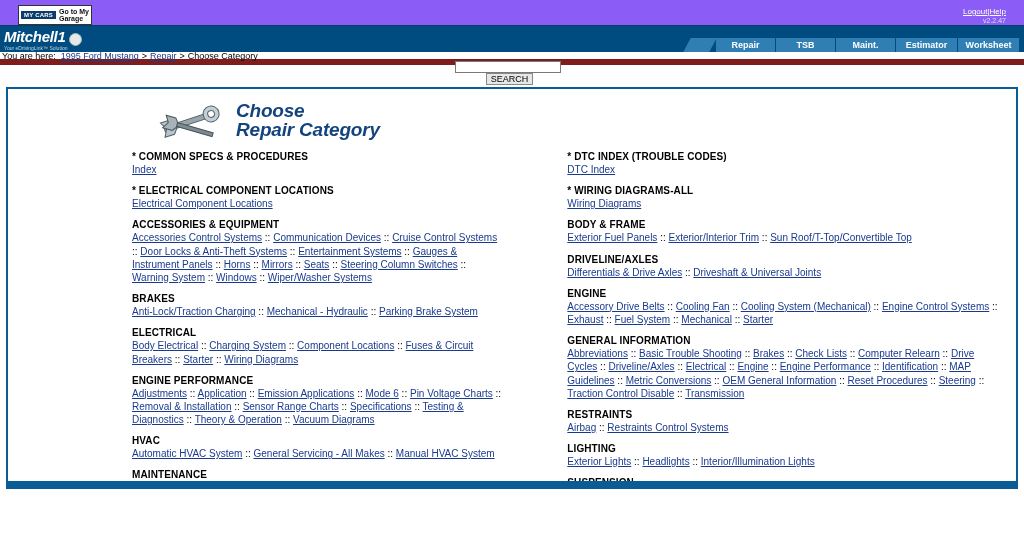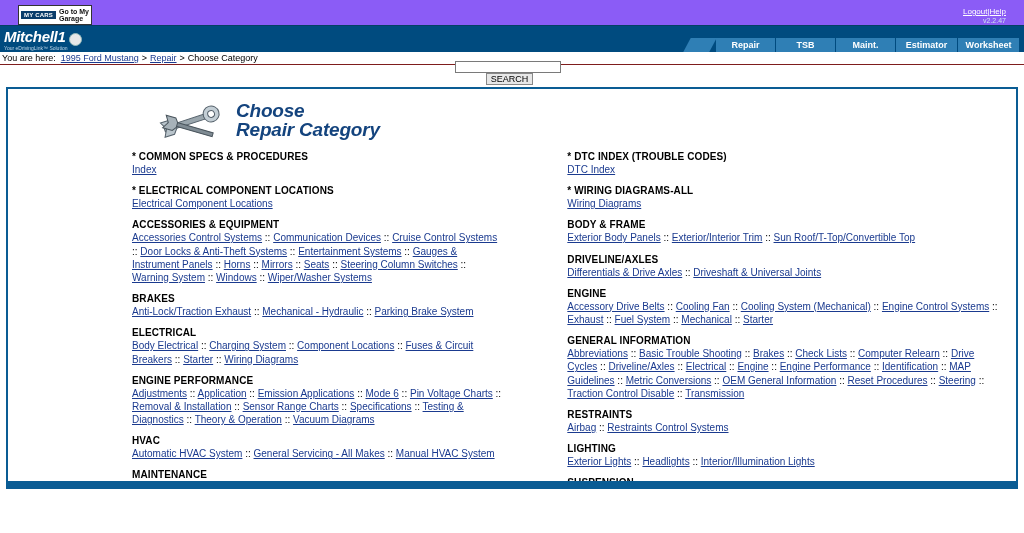--- a/index.html
+++ b/index.html
@@ -118,21 +118,21 @@
 
   
   .crumbbar {
     height: 13px;
     background: #ffffff;
     font-size: 9px;
     color: #000;
     display: flex;
     align-items: center;
     padding-left: 2px;
-    border-bottom: 1px solid #7f1d1d;
+    border-bottom: 6px solid #7f1d1d;
   }
   .crumbbar a { color: #1a3a8f; }
   .crumbbar .sep { margin: 0 3px; }
 
   
   .searchrow {
     height: 20px;
     display: flex;
     justify-content: flex-end;
     align-items: center;
@@ -300,21 +300,21 @@
         <div class="cat">
           <div class="cat-title">* ELECTRICAL COMPONENT LOCATIONS</div>
           <div class="cat-links"><a href="#">Electrical Component Locations</a></div>
         </div>
         <div class="cat">
           <div class="cat-title">ACCESSORIES &amp; EQUIPMENT</div>
           <div class="cat-links"><a href="#">Accessories Control Systems</a><span class="dd"> :: </span><a href="#">Communication Devices</a><span class="dd"> :: </span><a href="#">Cruise Control Systems</a><span class="dd"> :: </span><a href="#">Door Locks &amp; Anti-Theft Systems</a><span class="dd"> :: </span><a href="#">Entertainment Systems</a><span class="dd"> :: </span><a href="#">Gauges &amp; Instrument Panels</a><span class="dd"> :: </span><a href="#">Horns</a><span class="dd"> :: </span><a href="#">Mirrors</a><span class="dd"> :: </span><a href="#">Seats</a><span class="dd"> :: </span><a href="#">Steering Column Switches</a><span class="dd"> :: </span><a href="#">Warning System</a><span class="dd"> :: </span><a href="#">Windows</a><span class="dd"> :: </span><a href="#">Wiper/Washer Systems</a></div>
         </div>
         <div class="cat">
           <div class="cat-title">BRAKES</div>
-          <div class="cat-links"><a href="#">Anti-Lock/Traction Exhaust</a><span class="dd"> :: </span><a href="#">Mechanical - Hydraulic</a><span class="dd"> :: </span><a href="#">Parking Brake System</a></div>
+          <div class="cat-links"><a href="#">Anti-Lock/Traction Charging</a><span class="dd"> :: </span><a href="#">Mechanical - Hydraulic</a><span class="dd"> :: </span><a href="#">Parking Brake System</a></div>
         </div>
         <div class="cat">
           <div class="cat-title">ELECTRICAL</div>
           <div class="cat-links"><a href="#">Body Electrical</a><span class="dd"> :: </span><a href="#">Charging System</a><span class="dd"> :: </span><a href="#">Component Locations</a><span class="dd"> :: </span><a href="#">Fuses &amp; Circuit Breakers</a><span class="dd"> :: </span><a href="#">Starter</a><span class="dd"> :: </span><a href="#">Wiring Diagrams</a></div>
         </div>
         <div class="cat">
           <div class="cat-title">ENGINE PERFORMANCE</div>
           <div class="cat-links"><a href="#">Adjustments</a><span class="dd"> :: </span><a href="#">Application</a><span class="dd"> :: </span><a href="#">Emission Applications</a><span class="dd"> :: </span><a href="#">Mode 6</a><span class="dd"> :: </span><a href="#">Pin Voltage Charts</a><span class="dd"> :: </span><a href="#">Removal &amp; Installation</a><span class="dd"> :: </span><a href="#">Sensor Range Charts</a><span class="dd"> :: </span><a href="#">Specifications</a><span class="dd"> :: </span><a href="#">Testing &amp; Diagnostics</a><span class="dd"> :: </span><a href="#">Theory &amp; Operation</a><span class="dd"> :: </span><a href="#">Vacuum Diagrams</a></div>
         </div>
         <div class="cat">
@@ -330,21 +330,21 @@
         <div class="cat">
           <div class="cat-title">* DTC INDEX (TROUBLE CODES)</div>
           <div class="cat-links"><a href="#">DTC Index</a></div>
         </div>
         <div class="cat">
           <div class="cat-title">* WIRING DIAGRAMS-ALL</div>
           <div class="cat-links"><a href="#">Wiring Diagrams</a></div>
         </div>
         <div class="cat">
           <div class="cat-title">BODY &amp; FRAME</div>
-          <div class="cat-links"><a href="#">Exterior Body Panels</a><span class="dd"> :: </span><a href="#">Exterior/Interior Trim</a><span class="dd"> :: </span><a href="#">Sun Roof/T-Top/Convertible Top</a></div>
+          <div class="cat-links"><a href="#">Exterior Fuel Panels</a><span class="dd"> :: </span><a href="#">Exterior/Interior Trim</a><span class="dd"> :: </span><a href="#">Sun Roof/T-Top/Convertible Top</a></div>
         </div>
         <div class="cat">
           <div class="cat-title">DRIVELINE/AXLES</div>
           <div class="cat-links"><a href="#">Differentials &amp; Drive Axles</a><span class="dd"> :: </span><a href="#">Driveshaft &amp; Universal Joints</a></div>
         </div>
         <div class="cat">
           <div class="cat-title">ENGINE</div>
           <div class="cat-links"><a href="#">Accessory Drive Belts</a><span class="dd"> :: </span><a href="#">Cooling Fan</a><span class="dd"> :: </span><a href="#">Cooling System (Mechanical)</a><span class="dd"> :: </span><a href="#">Engine Control Systems</a><span class="dd"> :: </span><a href="#">Exhaust</a><span class="dd"> :: </span><a href="#">Fuel System</a><span class="dd"> :: </span><a href="#">Mechanical</a><span class="dd"> :: </span><a href="#">Starter</a></div>
         </div>
         <div class="cat">

